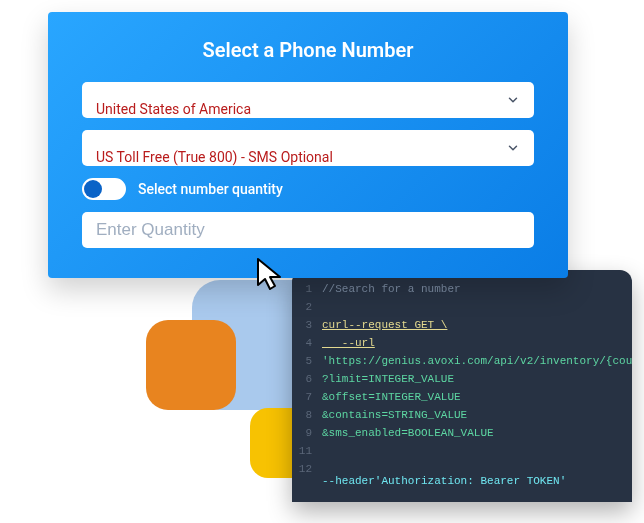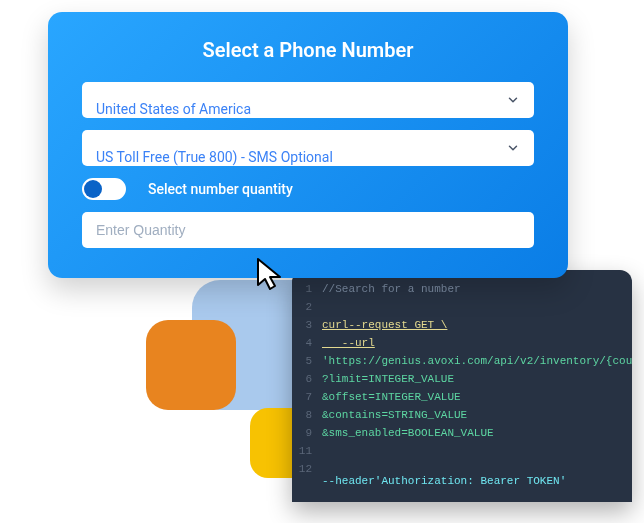--- a/index.html
+++ b/index.html
@@ -42,21 +42,21 @@
   border-radius: 18px;
 }
 
 
 .form-card {
   position: absolute;
   top: 12px;
   left: 48px;
   width: 520px;
   background: linear-gradient(135deg, #29a6ff 0%, #0a7de6 100%);
-  border-radius: 14px;
+  border-radius: 4px;
   padding: 26px 34px 30px 34px;
   box-shadow: 0 12px 28px rgba(0,0,0,0.18);
   z-index: 10;
 }
 .form-title {
   color: #fff;
   text-align: center;
   font-size: 20px;
   font-weight: 600;
   margin-bottom: 20px;
@@ -66,38 +66,38 @@
   margin-bottom: 12px;
 }
 .select {
   width: 100%;
   background: #fff;
   border: none;
   border-radius: 5px;
   height: 36px;
   padding: 18px 40px 0 14px;
   font-size: 14px;
-  color: #3b82f6;
+  color: #b91c1c;
   display: flex;
   align-items: center;
   cursor: pointer;
 }
 .chevron {
   position: absolute;
   right: 14px;
   top: 50%;
   transform: translateY(-50%);
   pointer-events: none;
 }
 .chevron svg { display: block; }
 
 .toggle-row {
   display: flex;
   align-items: center;
-  gap: 22px;
+  gap: 12px;
   margin-bottom: 12px;
 }
 .toggle {
   width: 44px;
   height: 22px;
   background: #fff;
   border-radius: 11px;
   position: relative;
   cursor: pointer;
   border: 2px solid #fff;
@@ -116,21 +116,21 @@
   font-size: 14px;
   font-weight: 500;
 }
 .qty-input {
   width: 100%;
   background: #fff;
   border: none;
   border-radius: 5px;
   height: 36px;
   padding: 0 14px;
-  font-size: 14px;
+  font-size: 17px;
   color: #a0aec0;
 }
 .qty-input::placeholder { color: #a0aec0; }
 
 
 .cursor {
   position: absolute;
   left: 252px;
   top: 255px;
   z-index: 30;

